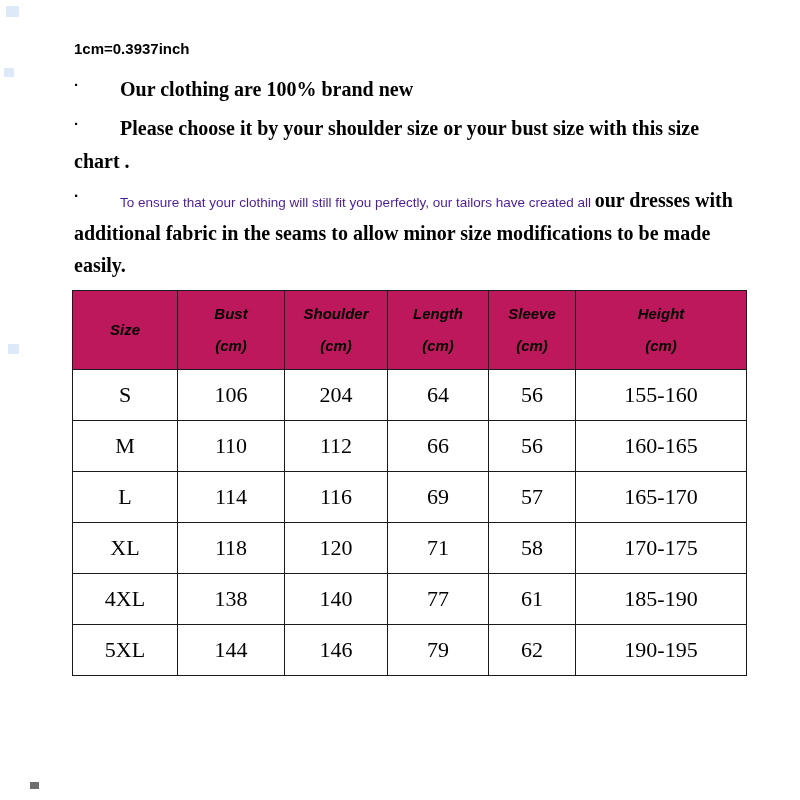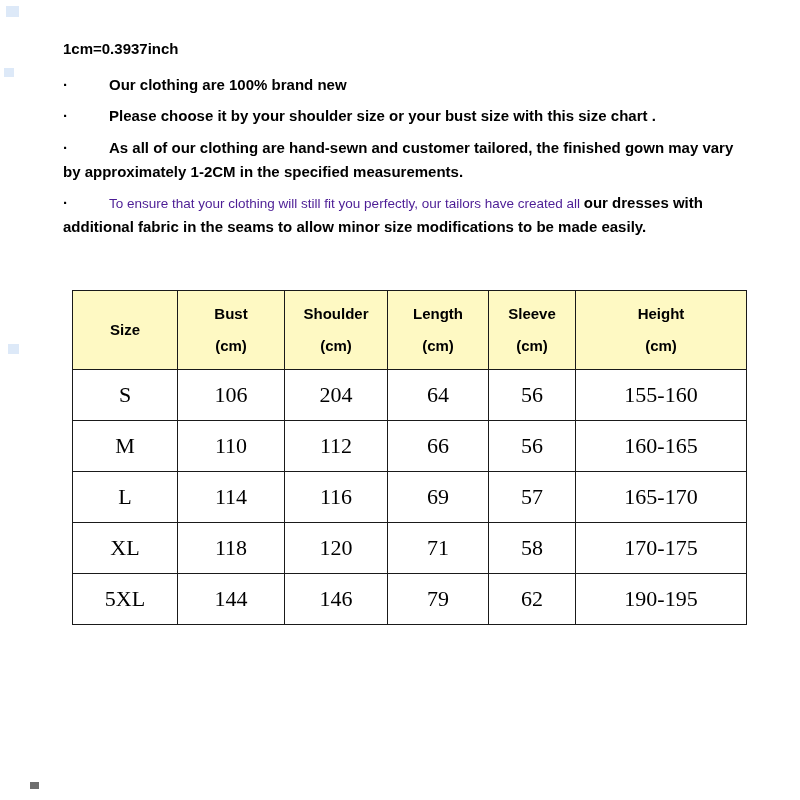--- a/index.html
+++ b/index.html
@@ -12,21 +12,21 @@
     background: #ffffff;
     position: relative;
     overflow: hidden;
     font-family: "Liberation Sans", sans-serif;
     color: #000000;
   }
 
   
   .content {
     position: absolute;
-    left: 63px;
+    left: 74px;
     top: 40px;
     width: 672px;
   }
   .conversion {
     font-weight: bold;
     font-size: 15px;
     margin: 0 0 16px 0;
   }
   .notice-title {
     font-weight: bold;
@@ -44,21 +44,22 @@
   .bullet-marker {
     position: absolute;
     left: 0;
     top: 0;
     text-indent: 0;
     font-weight: bold;
     font-size: 15px;
   }
   .seg-bold {
     font-weight: bold;
-    font-size: 15px;
+    font-size: 20px;
+    font-family: Liberation Serif, serif;
   }
   .seg-light {
     font-weight: normal;
     font-size: 13.5px;
     color: #4c1d95;
   }
 
   
   .size-chart {
     position: absolute;
@@ -72,21 +73,22 @@
     text-align: center;
     vertical-align: middle;
     padding: 0;
     overflow: hidden;
   }
   .size-chart th {
     height: 78px;
     font-family: "Liberation Sans", sans-serif;
     font-weight: bold;
     font-size: 15px;
-    background: #fef9c3;
+    background: #be185d;
+    font-style: italic;
   }
   .size-chart td {
     height: 50px;
     font-family: "Liberation Serif", serif;
     font-weight: normal;
     font-size: 22px;
   }
   .h-line { line-height: 1.2; }
   .h-unit { margin-top: 14px; }
   .col-0 { width: 104px; }
@@ -118,21 +120,21 @@
 <div class="artifact art-blue" style="left:8px; top:344px; width:11px; height:10px;"></div>
 <div class="artifact art-dark" style="left:30px; top:782px; width:9px; height:7px;"></div>
 
 <div class="content">
   <p class="conversion">1cm=0.3937inch</p>
 
 
   <div>
       <p class="bullet"><span class="bullet-marker">·</span><span class="seg-bold">Our clothing are 100% brand new</span></p>
       <p class="bullet"><span class="bullet-marker">·</span><span class="seg-bold">Please choose it by your shoulder size or your bust size with this size chart .</span></p>
-      <p class="bullet"><span class="bullet-marker">·</span><span class="seg-bold">As all of our clothing are hand-sewn and customer tailored, the finished gown may vary by approximately 1-2CM in the specified measurements.</span></p>
+      <p class="bullet"><span class="bullet-marker">·</span></p>
       <p class="bullet"><span class="bullet-marker">·</span><span class="seg-light">To ensure that your clothing will still fit you perfectly, our tailors have created all </span><span class="seg-bold">our dresses with additional fabric in the seams to allow minor size modifications to be made easily.</span></p>
     </div>
 </div>
 
 <table class="size-chart">
   <thead>
     <tr>
         <th class="col-0">
           <div class="h-line">Size</div>
         </th>
@@ -185,20 +187,28 @@
       </tr>
       <tr>
         <td class="col-0">XL</td>
         <td class="col-1">118</td>
         <td class="col-2">120</td>
         <td class="col-3">71</td>
         <td class="col-4">58</td>
         <td class="col-5">170-175</td>
       </tr>
       <tr>
+        <td class="col-0">4XL</td>
+        <td class="col-1">138</td>
+        <td class="col-2">140</td>
+        <td class="col-3">77</td>
+        <td class="col-4">61</td>
+        <td class="col-5">185-190</td>
+      </tr>
+      <tr>
         <td class="col-0">5XL</td>
         <td class="col-1">144</td>
         <td class="col-2">146</td>
         <td class="col-3">79</td>
         <td class="col-4">62</td>
         <td class="col-5">190-195</td>
       </tr>
     </tbody>
 </table>
 

